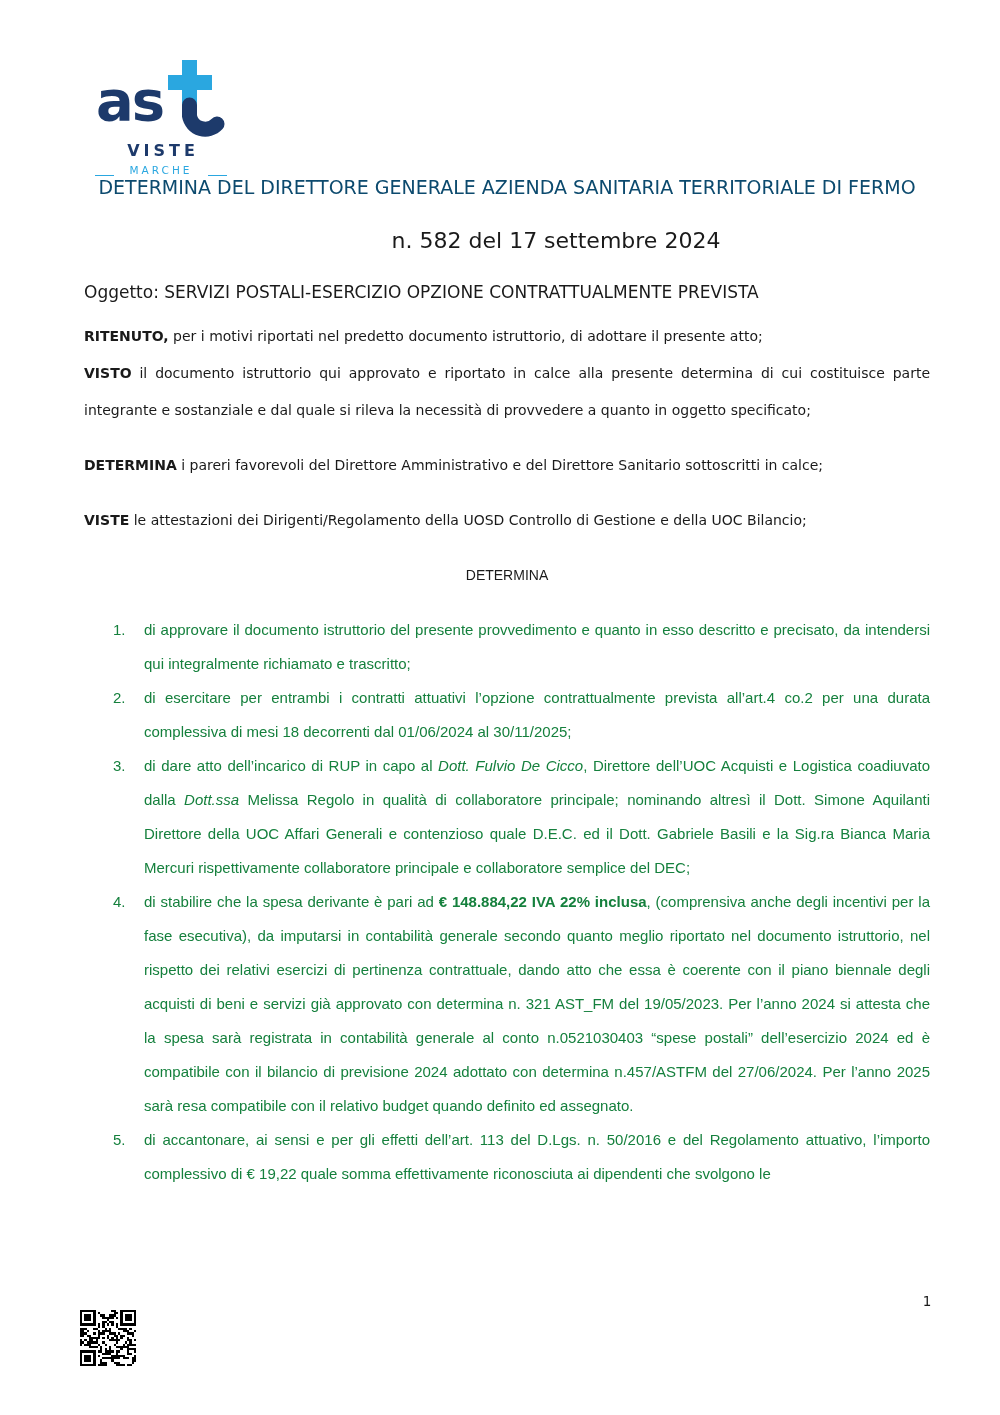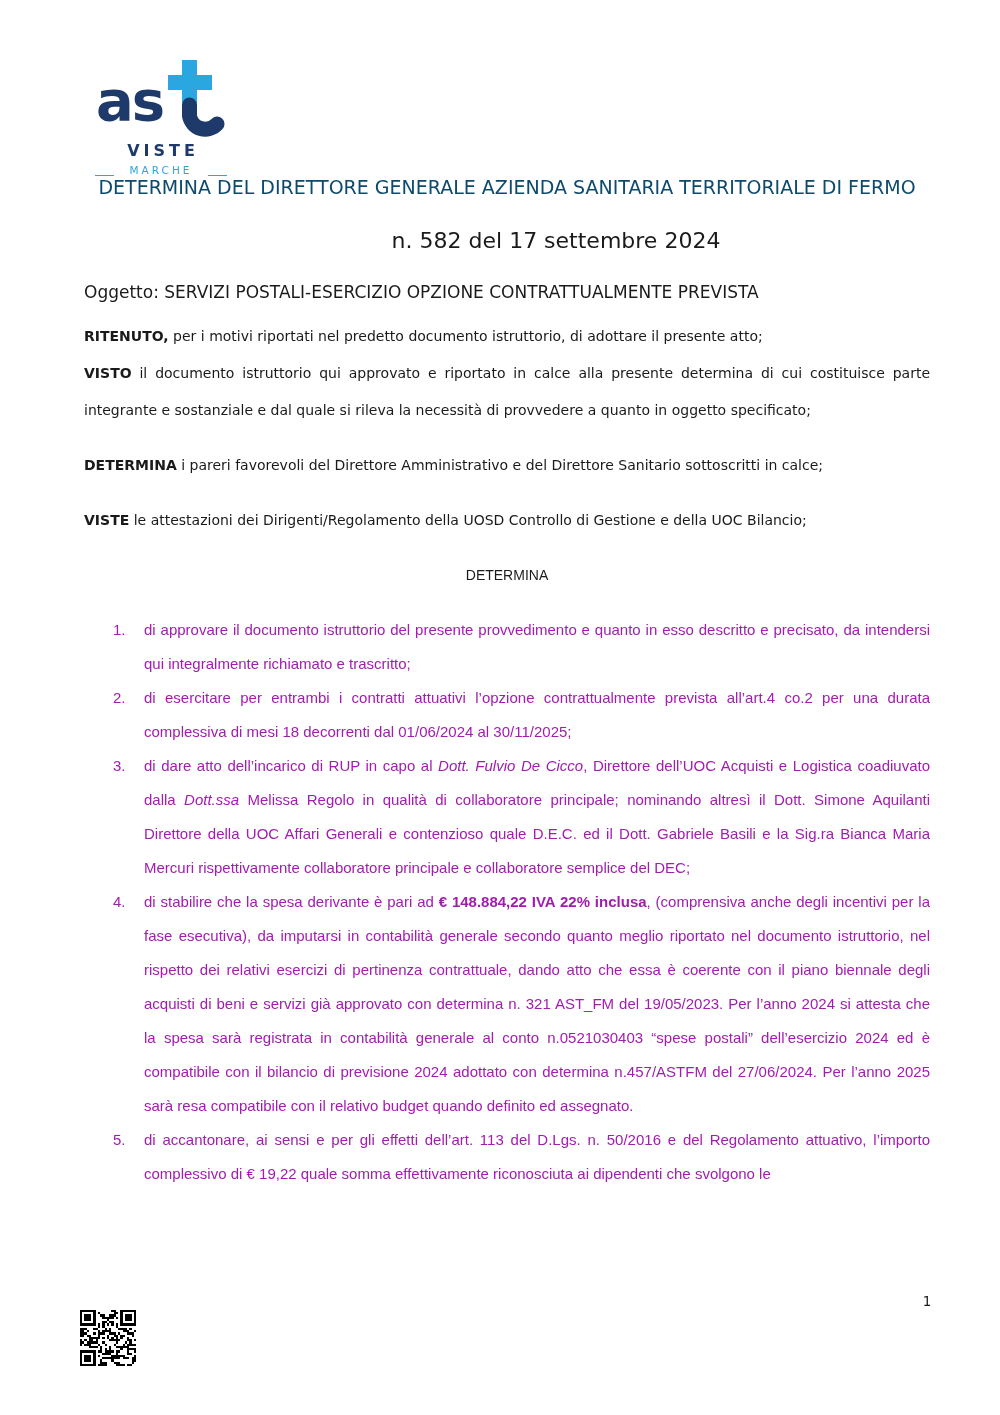--- a/index.html
+++ b/index.html
@@ -39,21 +39,21 @@
   }
   .recital:first-child{margin-bottom:0;}
   .determina-heading{
     margin:0;text-align:center;font-size:14px;line-height:37px;color:#1a1a1a;
     font-family:Liberation Sans, sans-serif;
   }
   
   .items{
     list-style:none;counter-reset:item;margin:19px 0 0 0;padding:0 0 0 60px;
     font-family:"Liberation Sans",sans-serif;font-size:15px;line-height:34px;
-    text-align:justify;color:#a21caf;
+    text-align:justify;color:#15803d;
   }
   .items li{position:relative;counter-increment:item;}
   .items li::before{
     content:counter(item) ".";position:absolute;left:-31px;top:0;
     text-align:left;font-family:"Liberation Sans",sans-serif;
   }
   
   .qr{position:absolute;left:80px;top:1310px;width:56px;height:56px;}
   .page-number{
     position:absolute;left:912px;top:1293px;width:30px;text-align:center;

